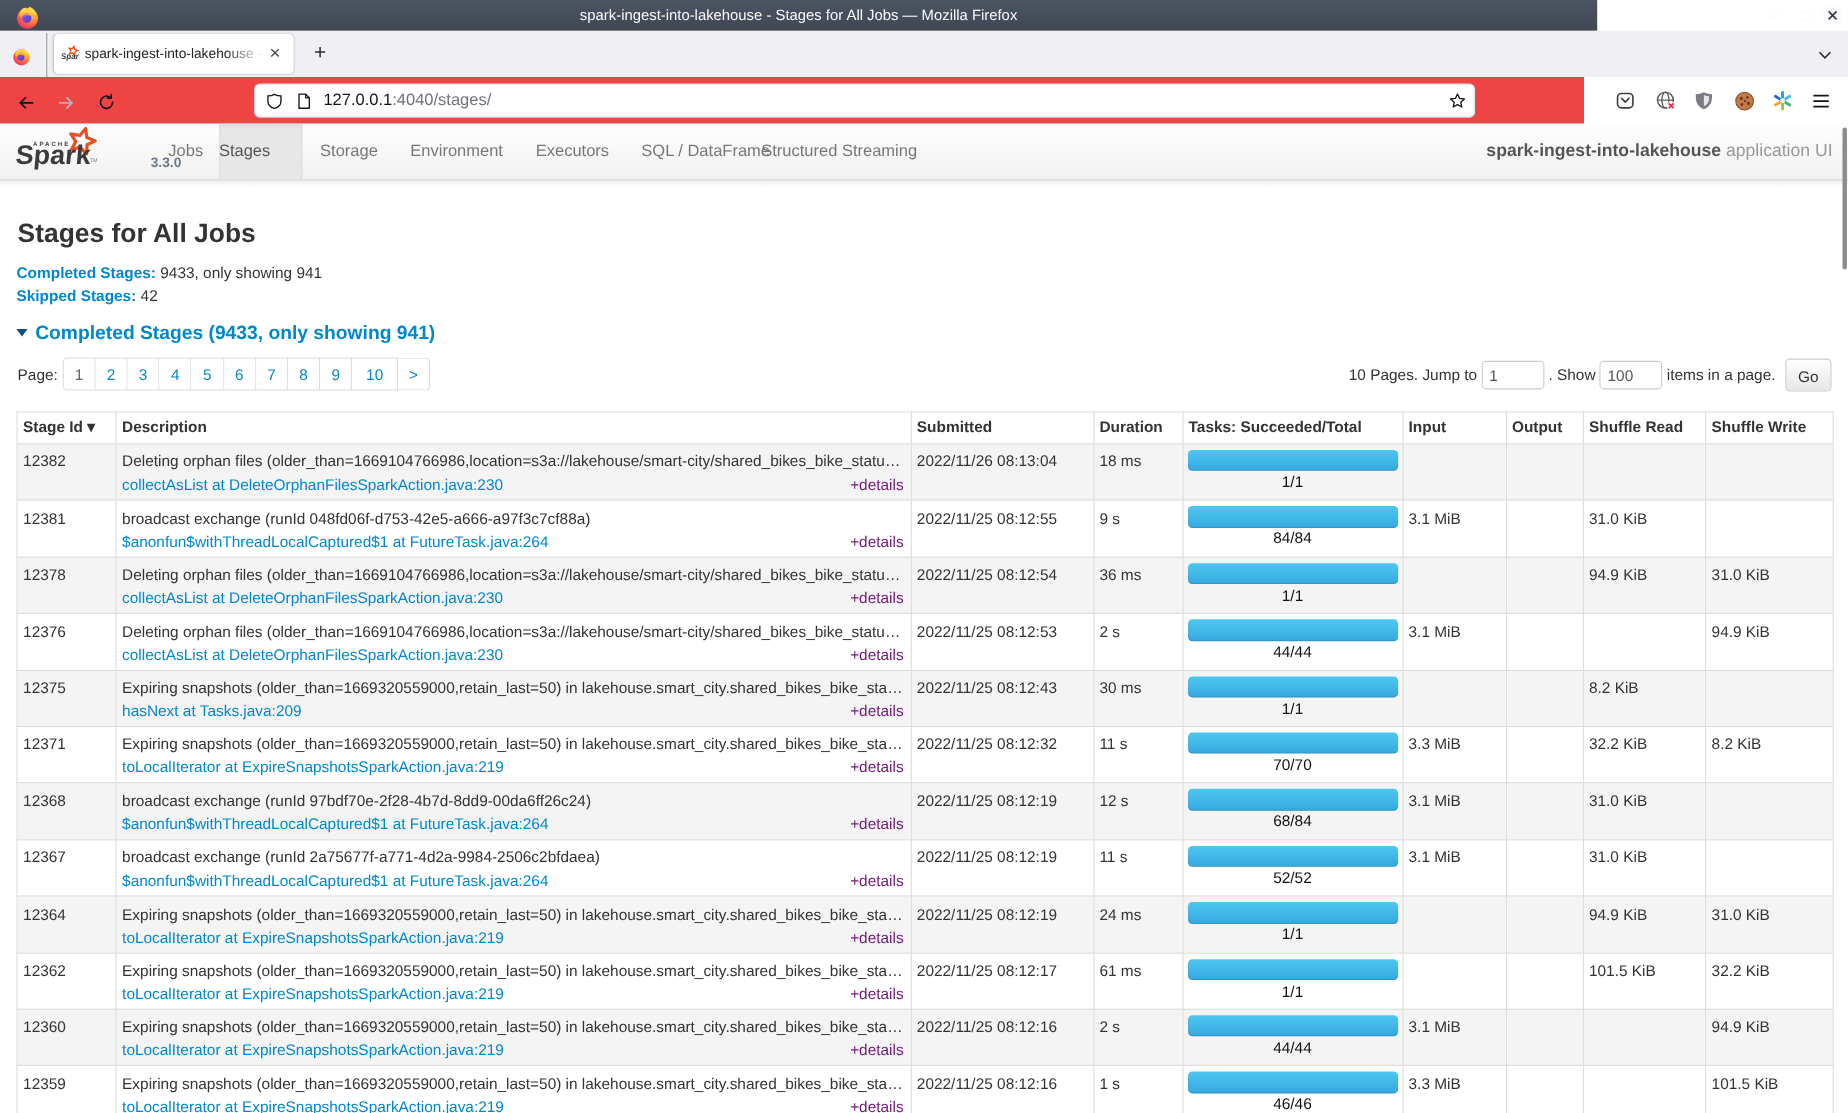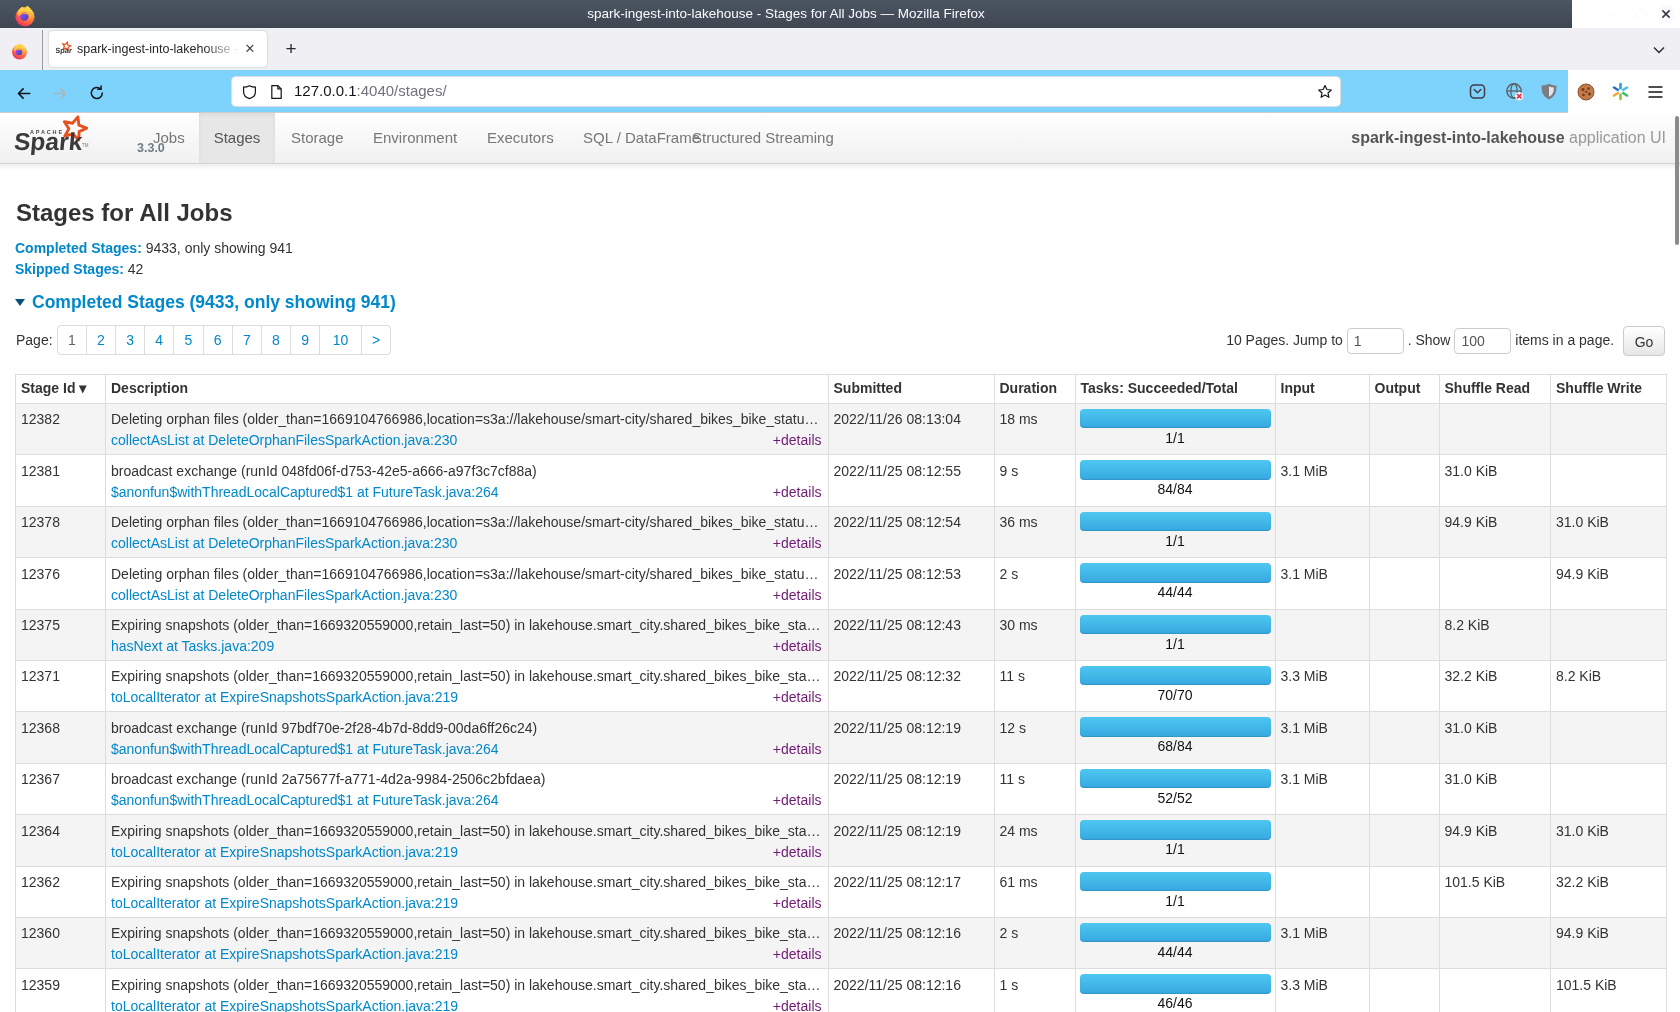--- a/index.html
+++ b/index.html
@@ -1,50 +1,50 @@
 <!DOCTYPE html>
 <html><head>
 <meta charset="utf-8">
 <style>
 * { box-sizing: border-box; margin:0; padding:0; }
 html,body { width:1680px; height:1012px; overflow:hidden; }
 body { font-family:"Liberation Sans",sans-serif; background:#fff; position:relative; }
 .abs { position:absolute; }
 
 
-#titlebar { position:absolute; left:0; top:0; width:1572px; height:28px;
+#titlebar { position:absolute; left:0; top:0; width:1452px; height:28px;
   background:linear-gradient(#4c5663,#3e4651); }
 #titlebar .title { position:absolute; top:0; width:100%; height:27px; line-height:27px;
   text-align:center; color:#fbfbfe; font-size:13.5px; }
 #tabbar { position:absolute; left:0; top:28px; width:1680px; height:42px; background:#f0f0f4; }
 #tabsep { position:absolute; left:42px; top:2px; width:1px; height:40px; background:#9d9da5; }
 .tab { position:absolute; left:49px; top:3px; width:218px; height:36px; background:#fff;
   border-radius:4px; box-shadow:0 0 2px rgba(0,0,0,0.25); }
 .tab .tlabel { position:absolute; left:28px; top:11px; width:176px; height:18px; font-size:12.5px;
   color:#25242a; white-space:nowrap; overflow:hidden;
   -webkit-mask-image:linear-gradient(90deg,#000 72%,transparent 93%); }
 .tab .tclose { position:absolute; right:9px; top:10px; width:16px; height:16px; color:#48464d;
   font-size:13px; line-height:16px; text-align:center; }
 #newtab { position:absolute; left:281px; top:11px; width:20px; height:20px; color:#2b2a33;
   font-size:19px; line-height:20px; text-align:center; font-weight:400;}
-#toolbar { position:absolute; left:0; top:70px; width:1568px; height:43px; background:#7dd3fc;
+#toolbar { position:absolute; left:0; top:70px; width:1440px; height:43px; background:#ef4444;
   border-bottom:1px solid #ccccd3; }
 #urlbar { position:absolute; left:232px; top:7px; width:1108px; height:29px; background:#fff;
   border-radius:4px; box-shadow:0 0 0 1px #dcdce4; }
 #urltext { position:absolute; left:62px; top:5px; font-size:15px; color:#15141a; }
 #urltext .dim { color:#72717c; }
 
 
 #sparknav { position:absolute; left:0; top:113px; width:1680px; height:51px;
   background:linear-gradient(#fefefe,#f1f1f1); border-bottom:1px solid #d4d4d4; }
 #sparknav::after { content:""; position:absolute; left:0; top:51px; width:100%; height:6px;
   background:linear-gradient(rgba(0,0,0,0.07),rgba(0,0,0,0)); }
 .navlink { position:absolute; top:0; height:50px; line-height:50px; font-size:15px; color:#777; }
 .navlink.active { background:#e7e7e7; color:#555;
-  box-shadow:inset 0 2px 4px rgba(0,0,0,0.06); text-align:center; }
+  box-shadow:inset 0 2px 4px rgba(0,0,0,0.06); text-align:left; }
 #appname { position:absolute; right:14px; top:0; height:50px; line-height:50px; font-size:16px;
   color:#999; }
 #appname b { color:#555; font-weight:bold; }
 
 
 #h3 { position:absolute; left:16px; top:198.5px; font-size:24px; font-weight:bold; color:#333; }
 .lbl { position:absolute; left:15px; font-size:14px; color:#333; }
 .lbl a { color:#0088cc; font-weight:bold; text-decoration:none; }
 #collapse { position:absolute; left:15px; top:292px; font-size:17.5px; font-weight:bold; color:#0088cc; }
 #collapse .tri { display:inline-block; width:0; height:0; border-left:5.5px solid transparent;

